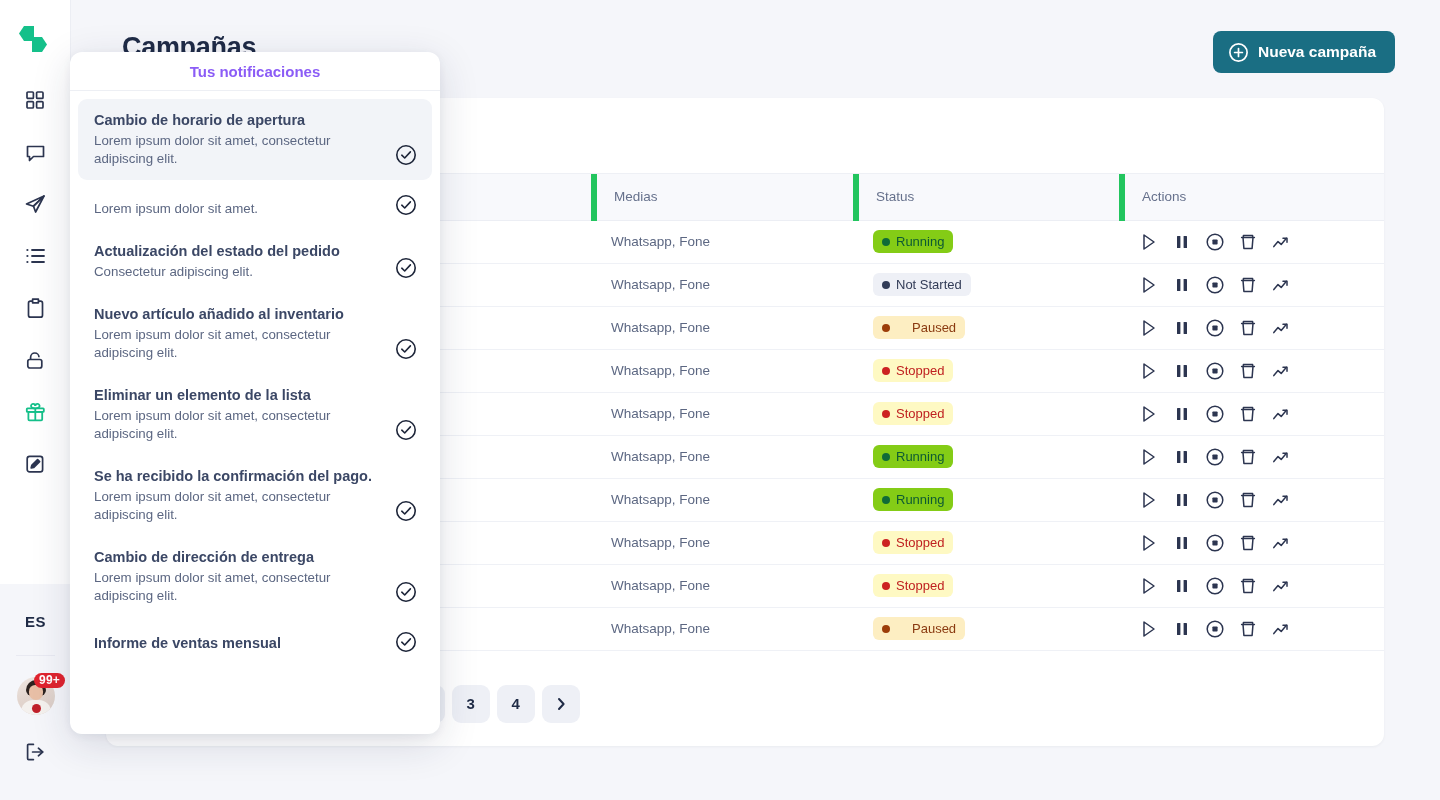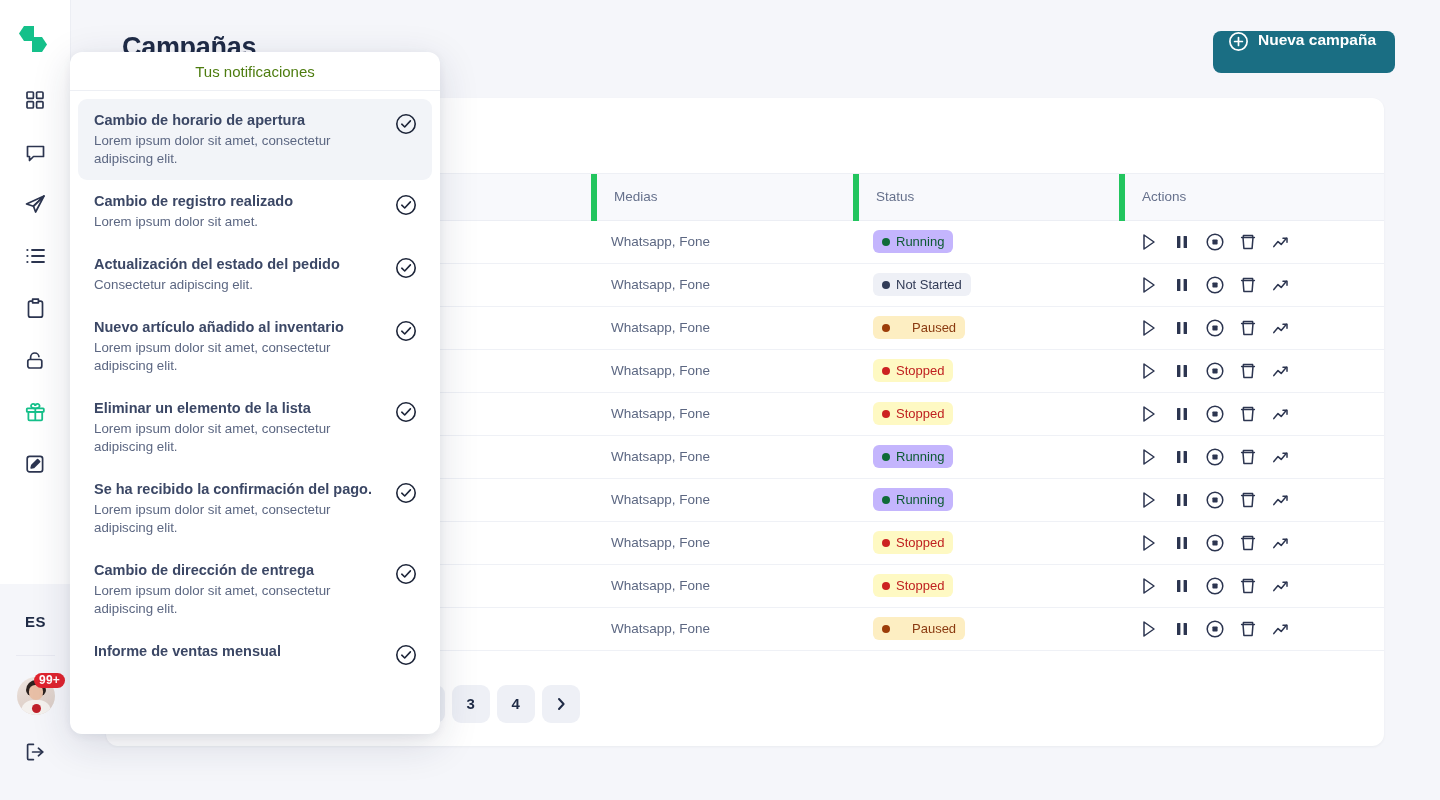--- a/index.html
+++ b/index.html
@@ -45,21 +45,21 @@
     position: absolute; right: -10px; top: -4px;
     background: #e0232e; color: #fff; font-size: 12px; font-weight: bold;
     border-radius: 9px; padding: 2px 5px; line-height: 11px; letter-spacing: .2px;
   }
   .logout { position: absolute; top: 742px; left: 0; width: 71px; display:flex; justify-content:center; cursor:pointer;}
 
   
   #new-campaign-btn {
     position: absolute; right: 45px; top: 31px;
     height: 42px; border-radius: 8px; background: #1a6e83; color: #fff;
-    display: flex; gap: 9px; padding: 0 19px 0 15px;
+    display: flex; align-items: center; gap: 9px; padding: 0 19px 0 15px;
     font-size: 15.5px; font-weight: bold; cursor: pointer; border: none;
     font-family: "Liberation Sans", sans-serif;
   }
 
   #page-title {
     position: absolute; left: 122px; top: 32px;
     font-size: 27px; font-weight: bold; color: #1f2b46; letter-spacing: -.3px;
   }
 
   
@@ -86,21 +86,21 @@
   .col-date  { width: 238px; }
   .col-media { width: 262px; }
   .col-status{ width: 266px; }
   .col-actions{ width: 262px; }
 
   .pill {
     display: inline-flex; align-items: center; gap: 6px;
     border-radius: 6px; padding: 4px 9px; font-size: 13px; line-height: 15px;
   }
   .pill .dot { width: 8px; height: 8px; border-radius: 50%; display: inline-block; }
-  .pill.running  { background:#c4b5fd; color:#0d5a33;justify-content:flex-end; }
+  .pill.running  { background:#84cc16; color:#0d5a33;justify-content:flex-end; }
   .pill.running .dot { background:#0f6b38; }
   .pill.notstarted { background:#eef0f6; color:#323c57;text-align:right; }
   .pill.notstarted .dot { background:#323c57; }
   .pill.paused   { background:#fdeec2; color:#8a3a10;gap:22px; }
   .pill.paused .dot { background:#9c3d09; }
   .pill.stopped  { background:#fef9c3; color:#bf2020;align-items:center; }
   .pill.stopped .dot { background:#cc2222; }
 
   .actions { display: flex; align-items: center; gap: 13px; }
   .act-btn { width: 20px; height: 20px; display:flex; align-items:center; justify-content:center; cursor:pointer; }
@@ -125,24 +125,24 @@
     position: absolute; left: 70px; top: 52px; width: 370px; height: 682px;
     background: #ffffff; border-radius: 12px;
     box-shadow: 0 10px 40px rgba(25,35,70,.14), 0 2px 8px rgba(25,35,70,.06);
     z-index: 20; overflow: hidden;
     display: flex; flex-direction: column;
   }
   #notif-header {
     height: 39px; display: flex; align-items: center; justify-content: center;
     border-bottom: 1px solid #edeff4; flex: 0 0 auto;
   }
-  #notif-header .t { font-size: 15px; font-weight: normal; color: #4d7c0f; }
+  #notif-header .t { font-size: 15px; font-weight: bold; color: #8b5cf6; }
   #notif-list { padding: 8px 8px 10px 8px; flex: 1 1 auto; overflow: hidden; }
   .notif-item {
-    display: flex; align-items: flex-start; gap: 10px;
+    display: flex; align-items: flex-end; gap: 10px;
     padding: 12px 13px 12px 16px; border-radius: 9px; cursor: pointer;
   }
   .notif-item.unread { background: #f2f4f8; }
   .notif-text { flex: 1 1 auto; min-width: 0; }
   .notif-title { font-size: 14.5px; font-weight: bold; color: #3b4765; margin-bottom: 3px; line-height: 18px; }
   .notif-desc { font-size: 13.3px; color: #5c6782; line-height: 18px; }
   .notif-check { flex: 0 0 auto; width: 26px; height: 26px; display:flex; align-items:center; justify-content:center; cursor:pointer;}
 </style>
 </head>
 <body>
@@ -734,21 +734,20 @@
           </div>
           <div class="notif-check">
             <svg width="24" height="24" viewBox="0 0 24 24" fill="none" stroke="#1d2539" stroke-width="1.6" stroke-linecap="round" stroke-linejoin="round">
               <circle cx="12" cy="12" r="9.2"></circle>
               <path d="M7.8 12.2 10.7 15 16.4 8.9"></path>
             </svg>
           </div>
         </div>
         <div class="notif-item">
           <div class="notif-text">
-            <div class="notif-title">Cambio de registro realizado</div>
             <div class="notif-desc">Lorem ipsum dolor sit amet.</div>
           </div>
           <div class="notif-check">
             <svg width="24" height="24" viewBox="0 0 24 24" fill="none" stroke="#1d2539" stroke-width="1.6" stroke-linecap="round" stroke-linejoin="round">
               <circle cx="12" cy="12" r="9.2"></circle>
               <path d="M7.8 12.2 10.7 15 16.4 8.9"></path>
             </svg>
           </div>
         </div>
         <div class="notif-item">

